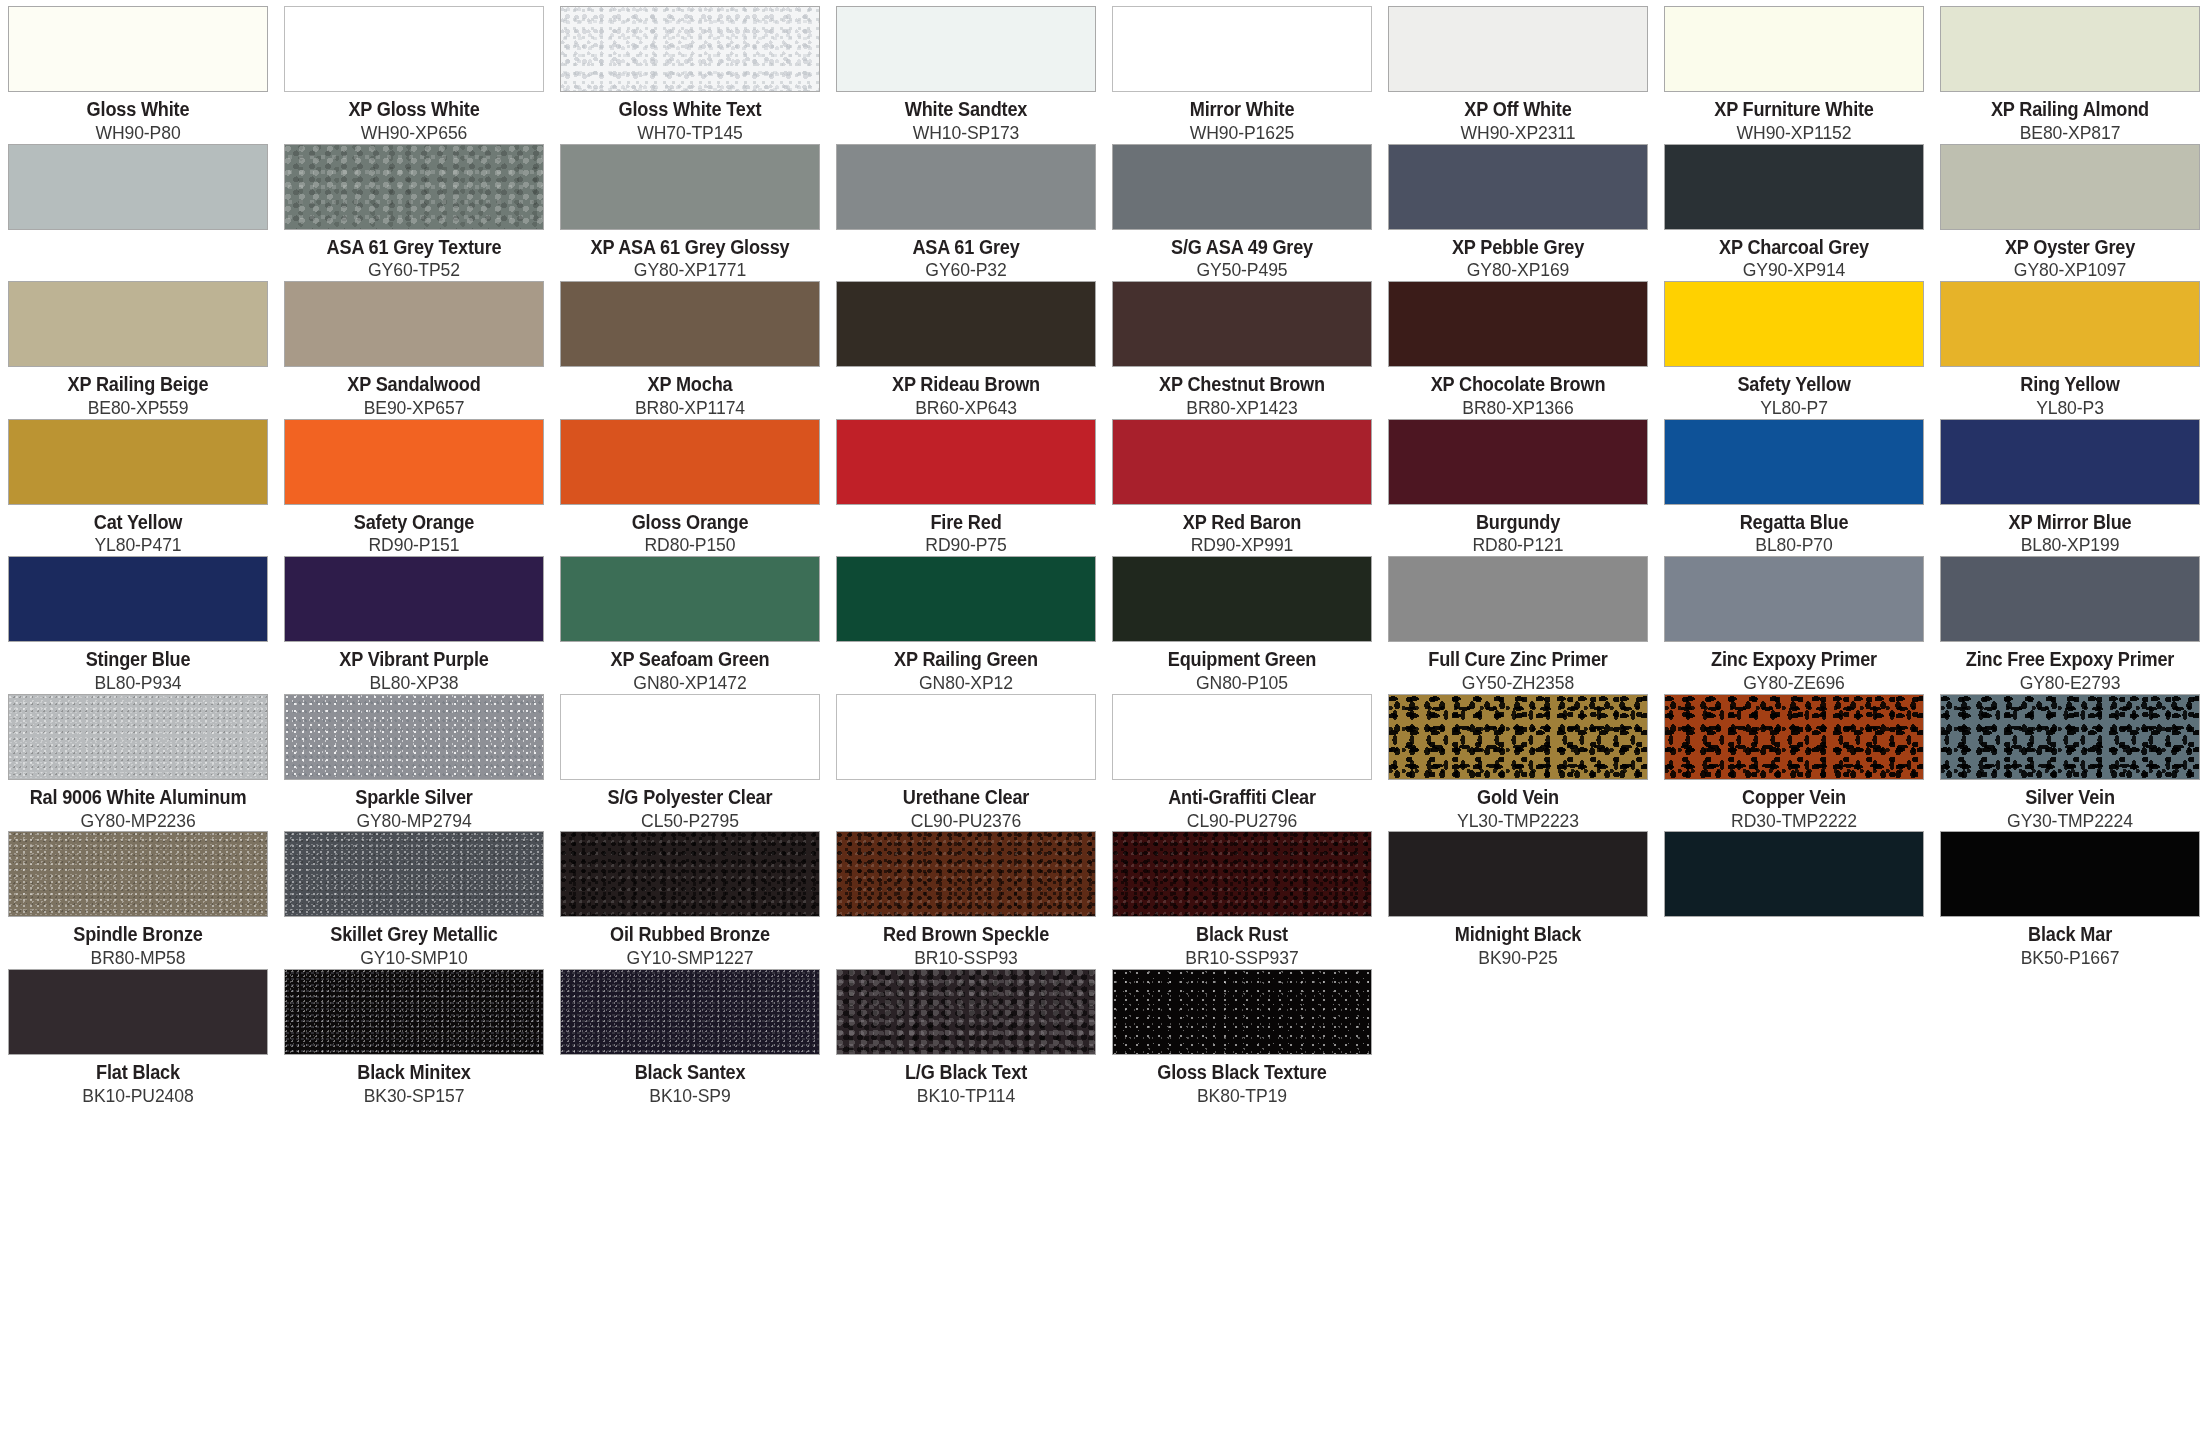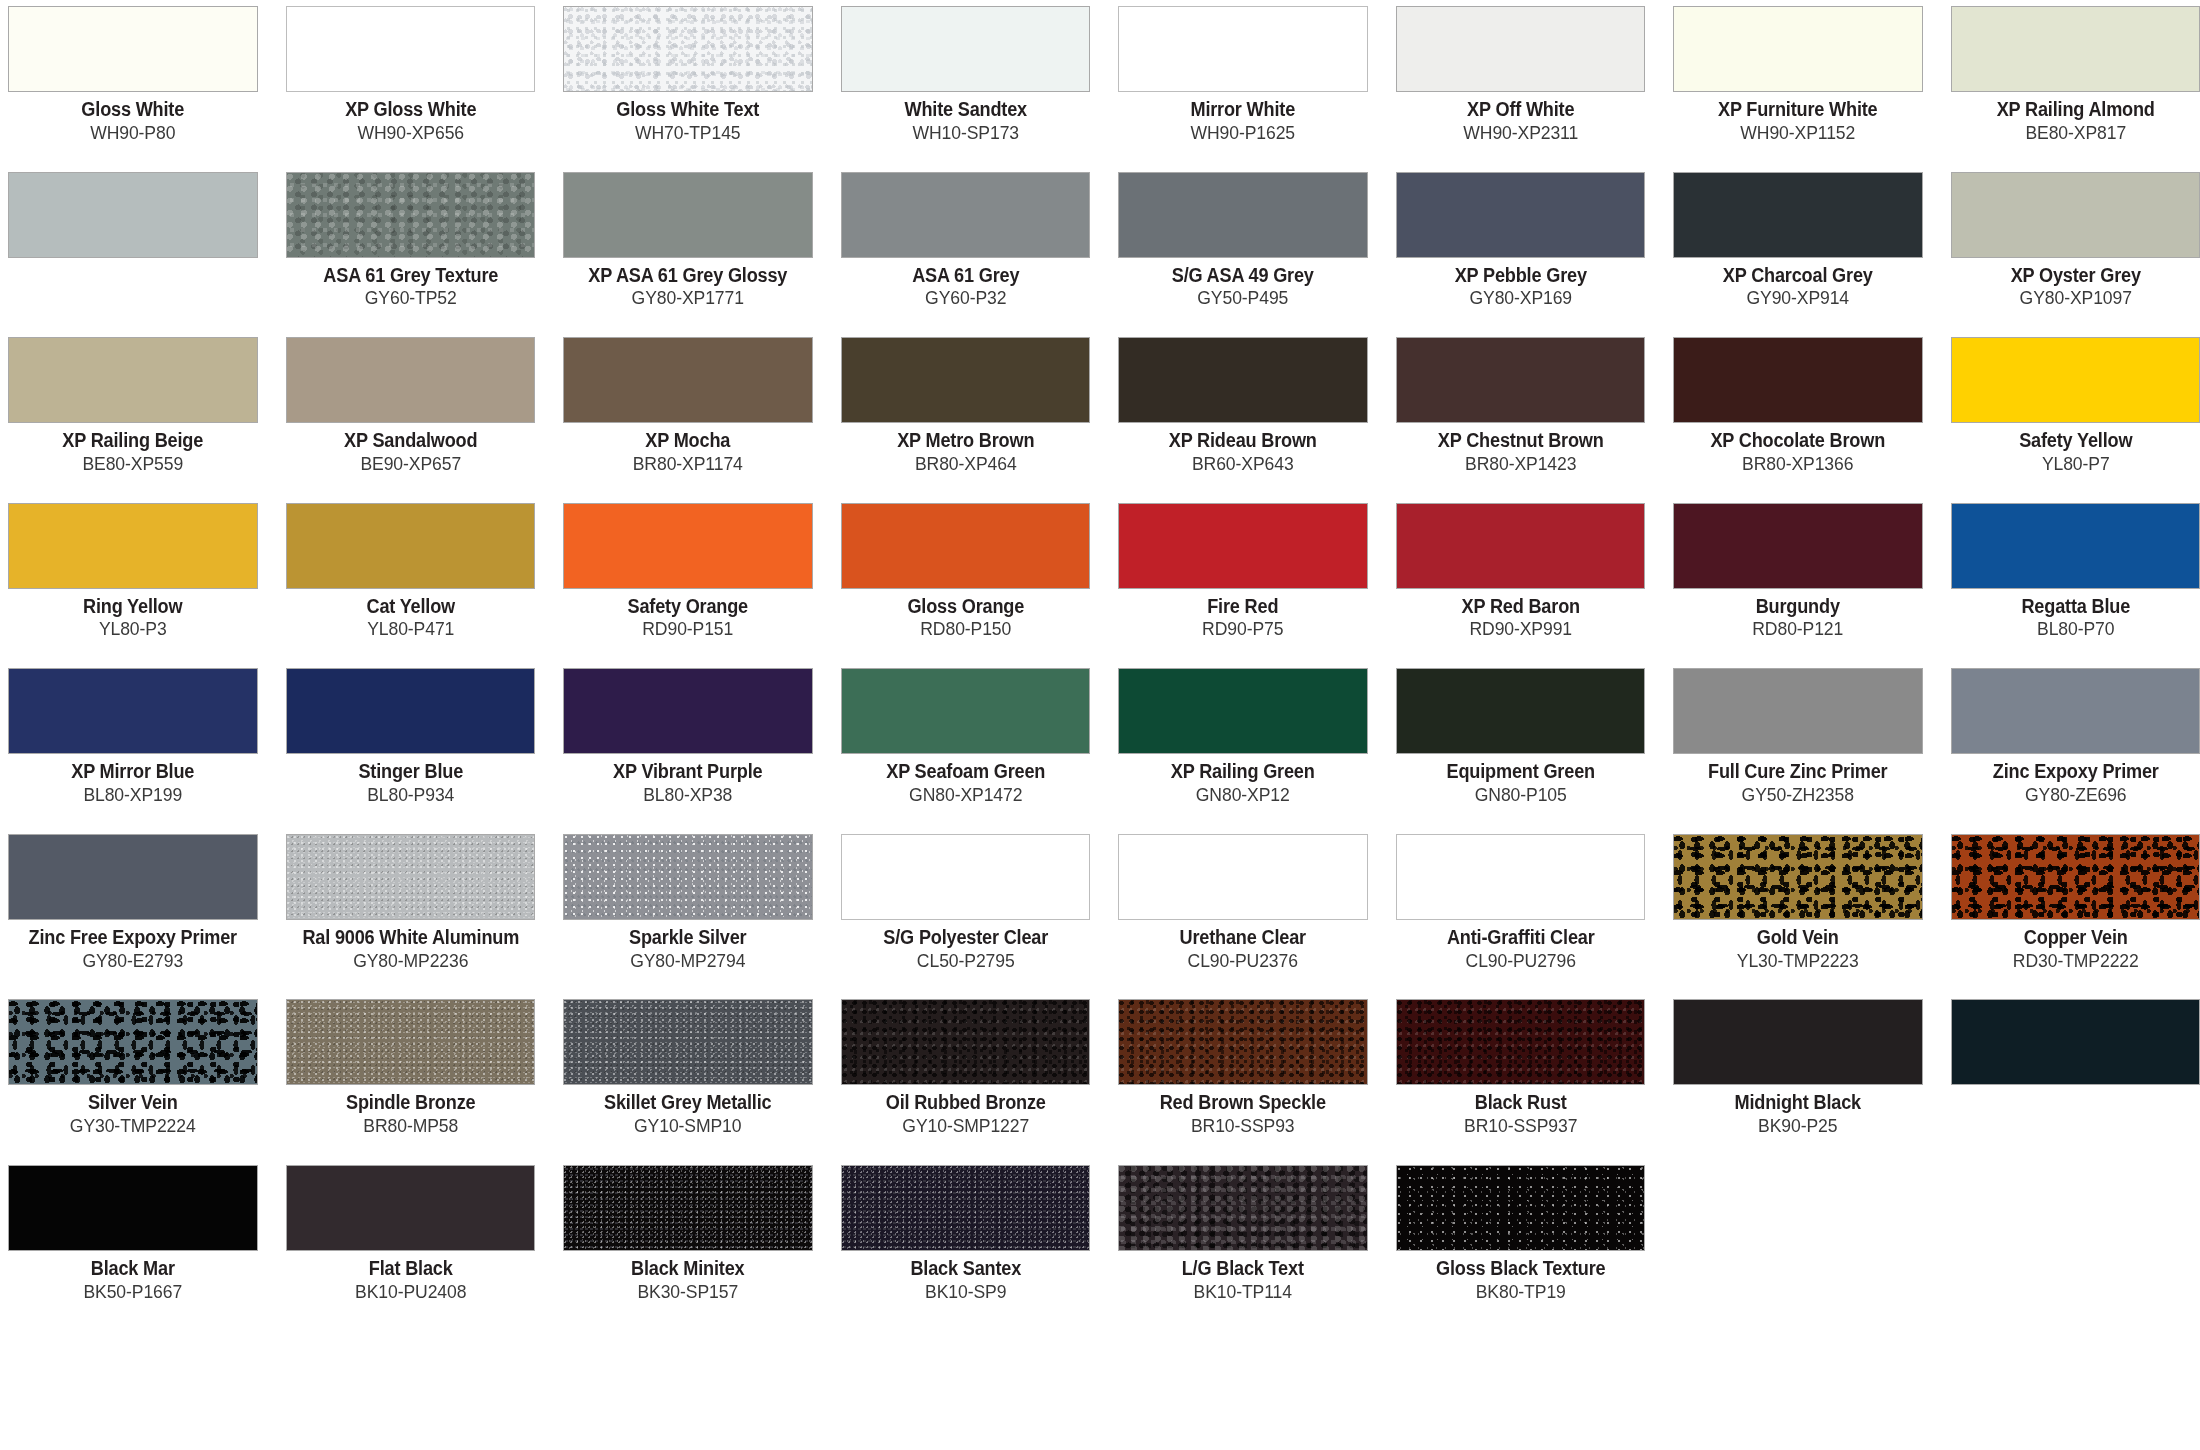--- a/index.html
+++ b/index.html
@@ -17,21 +17,20 @@
   }
   #chart-grid {
     display: grid;
     grid-template-columns: repeat(8, 1fr);
     grid-template-rows: repeat(9, 1fr);
     column-gap: 16px;
     row-gap: 0px;
     width: 2200px;
     height: 1129px;
     padding: 6px 0 4px 8px;
-    gap: 28px;
   }
   .swatch-cell {
     display: flex;
     flex-direction: column;
     align-items: stretch;
     justify-content: flex-start;
   }
   .swatch-chip {
     width: 100%;
     height: 86px;
@@ -321,29 +320,20 @@
       <div class="swatch-chip">
         <div class="chip-base" style="background: rgb(110, 91, 73);"></div>
       </div>
       <div class="swatch-labels">
         <div class="swatch-name">XP Mocha</div>
         <div class="swatch-code">BR80-XP1174</div>
       </div>
     </div>
     <div class="swatch-cell">
       <div class="swatch-chip">
-        <div class="chip-base" style="background: rgb(73, 63, 45);"></div>
-      </div>
-      <div class="swatch-labels">
-        <div class="swatch-name">XP Metro Brown</div>
-        <div class="swatch-code">BR80-XP464</div>
-      </div>
-    </div>
-    <div class="swatch-cell">
-      <div class="swatch-chip">
         <div class="chip-base" style="background: rgb(51, 44, 36);"></div>
       </div>
       <div class="swatch-labels">
         <div class="swatch-name">XP Rideau Brown</div>
         <div class="swatch-code">BR60-XP643</div>
       </div>
     </div>
     <div class="swatch-cell">
       <div class="swatch-chip">
         <div class="chip-base" style="background: rgb(69, 48, 46);"></div>

